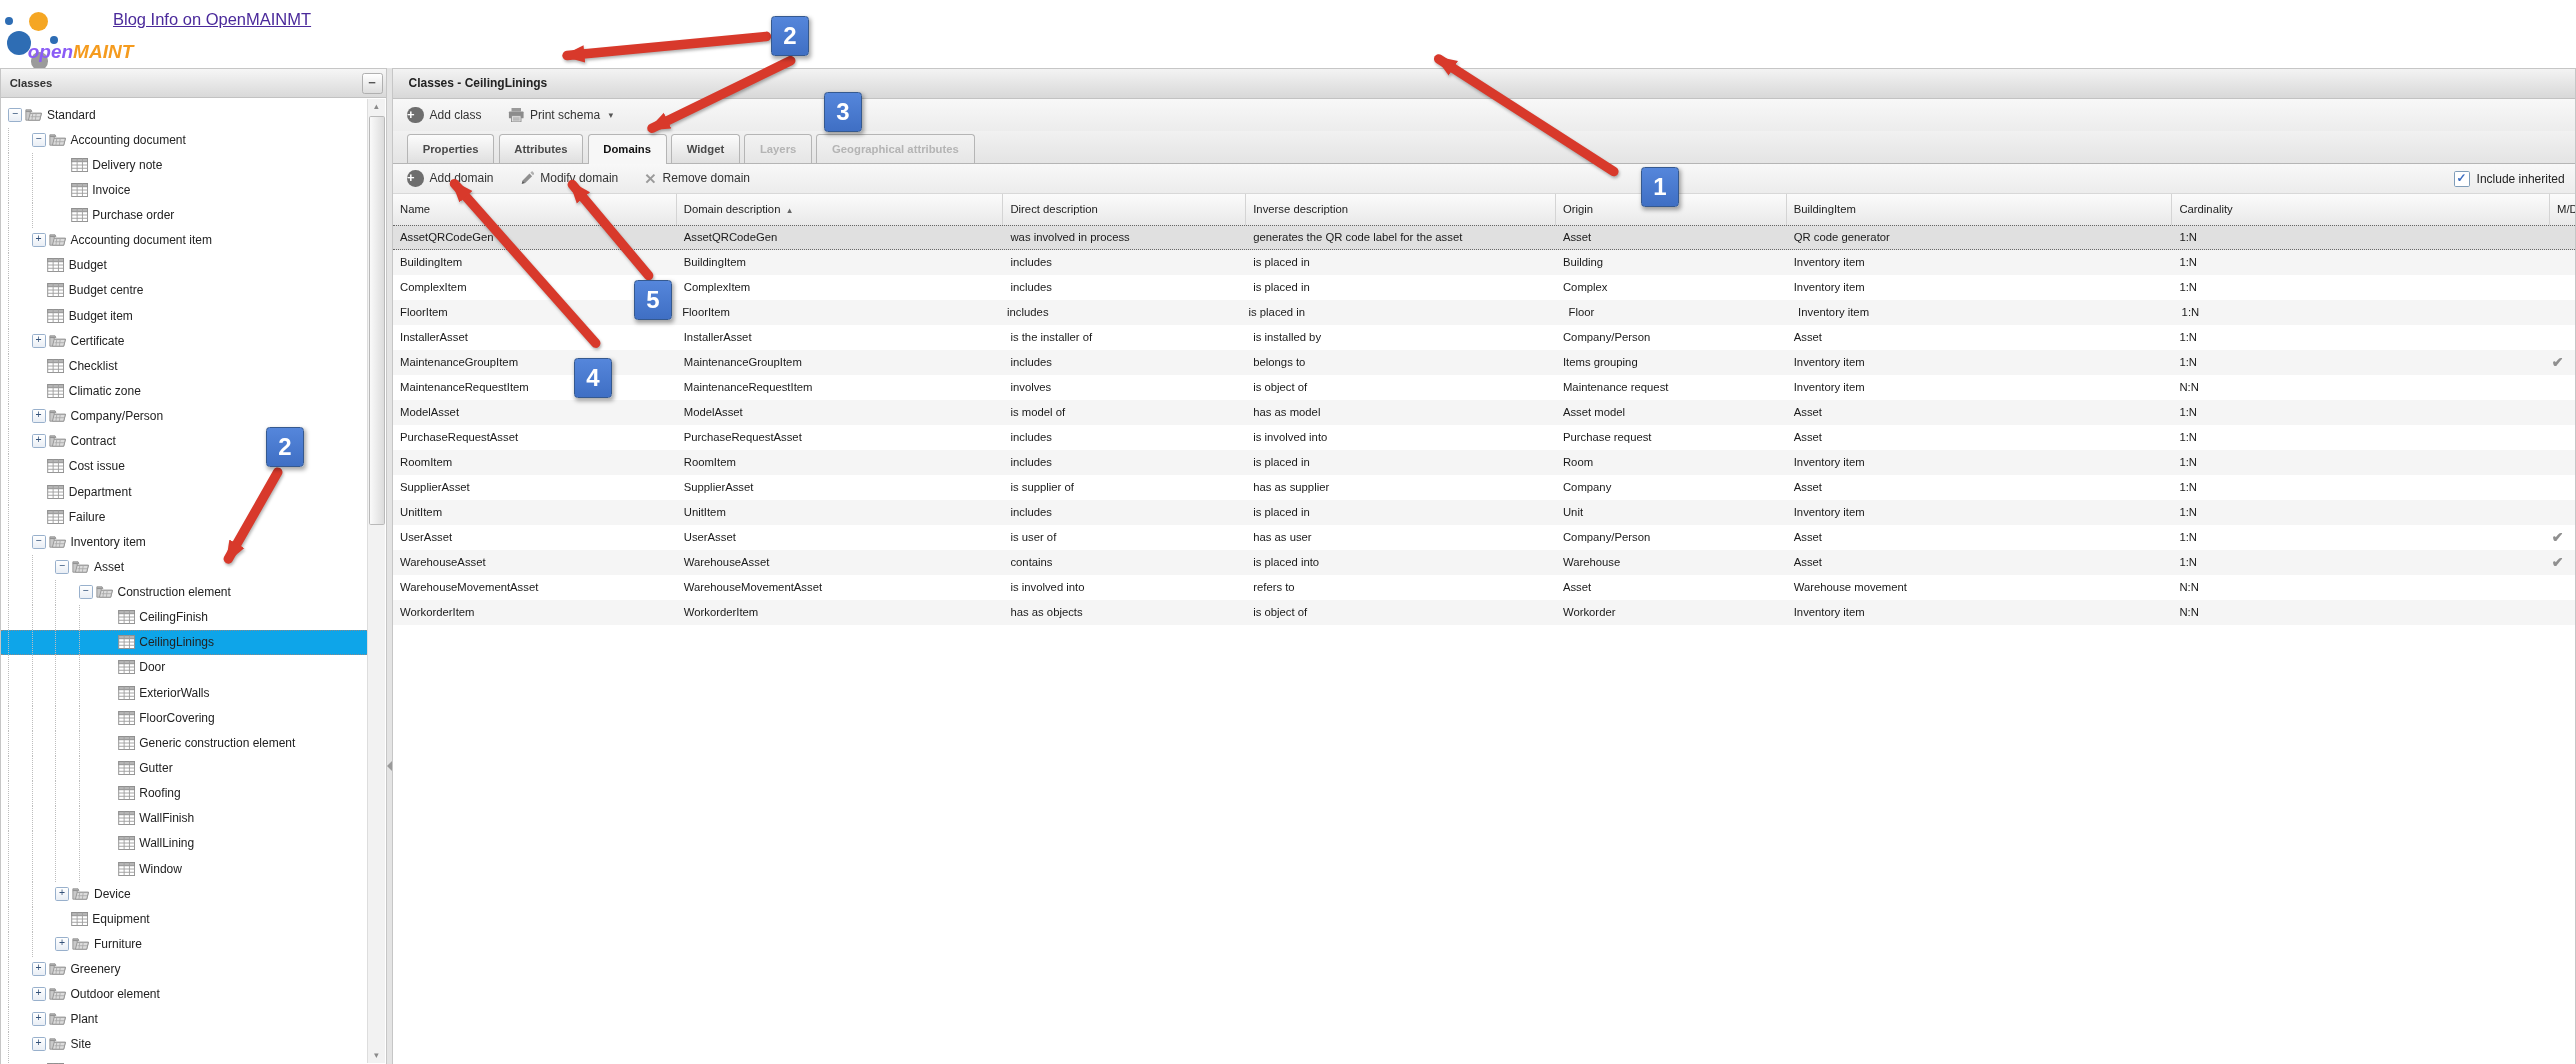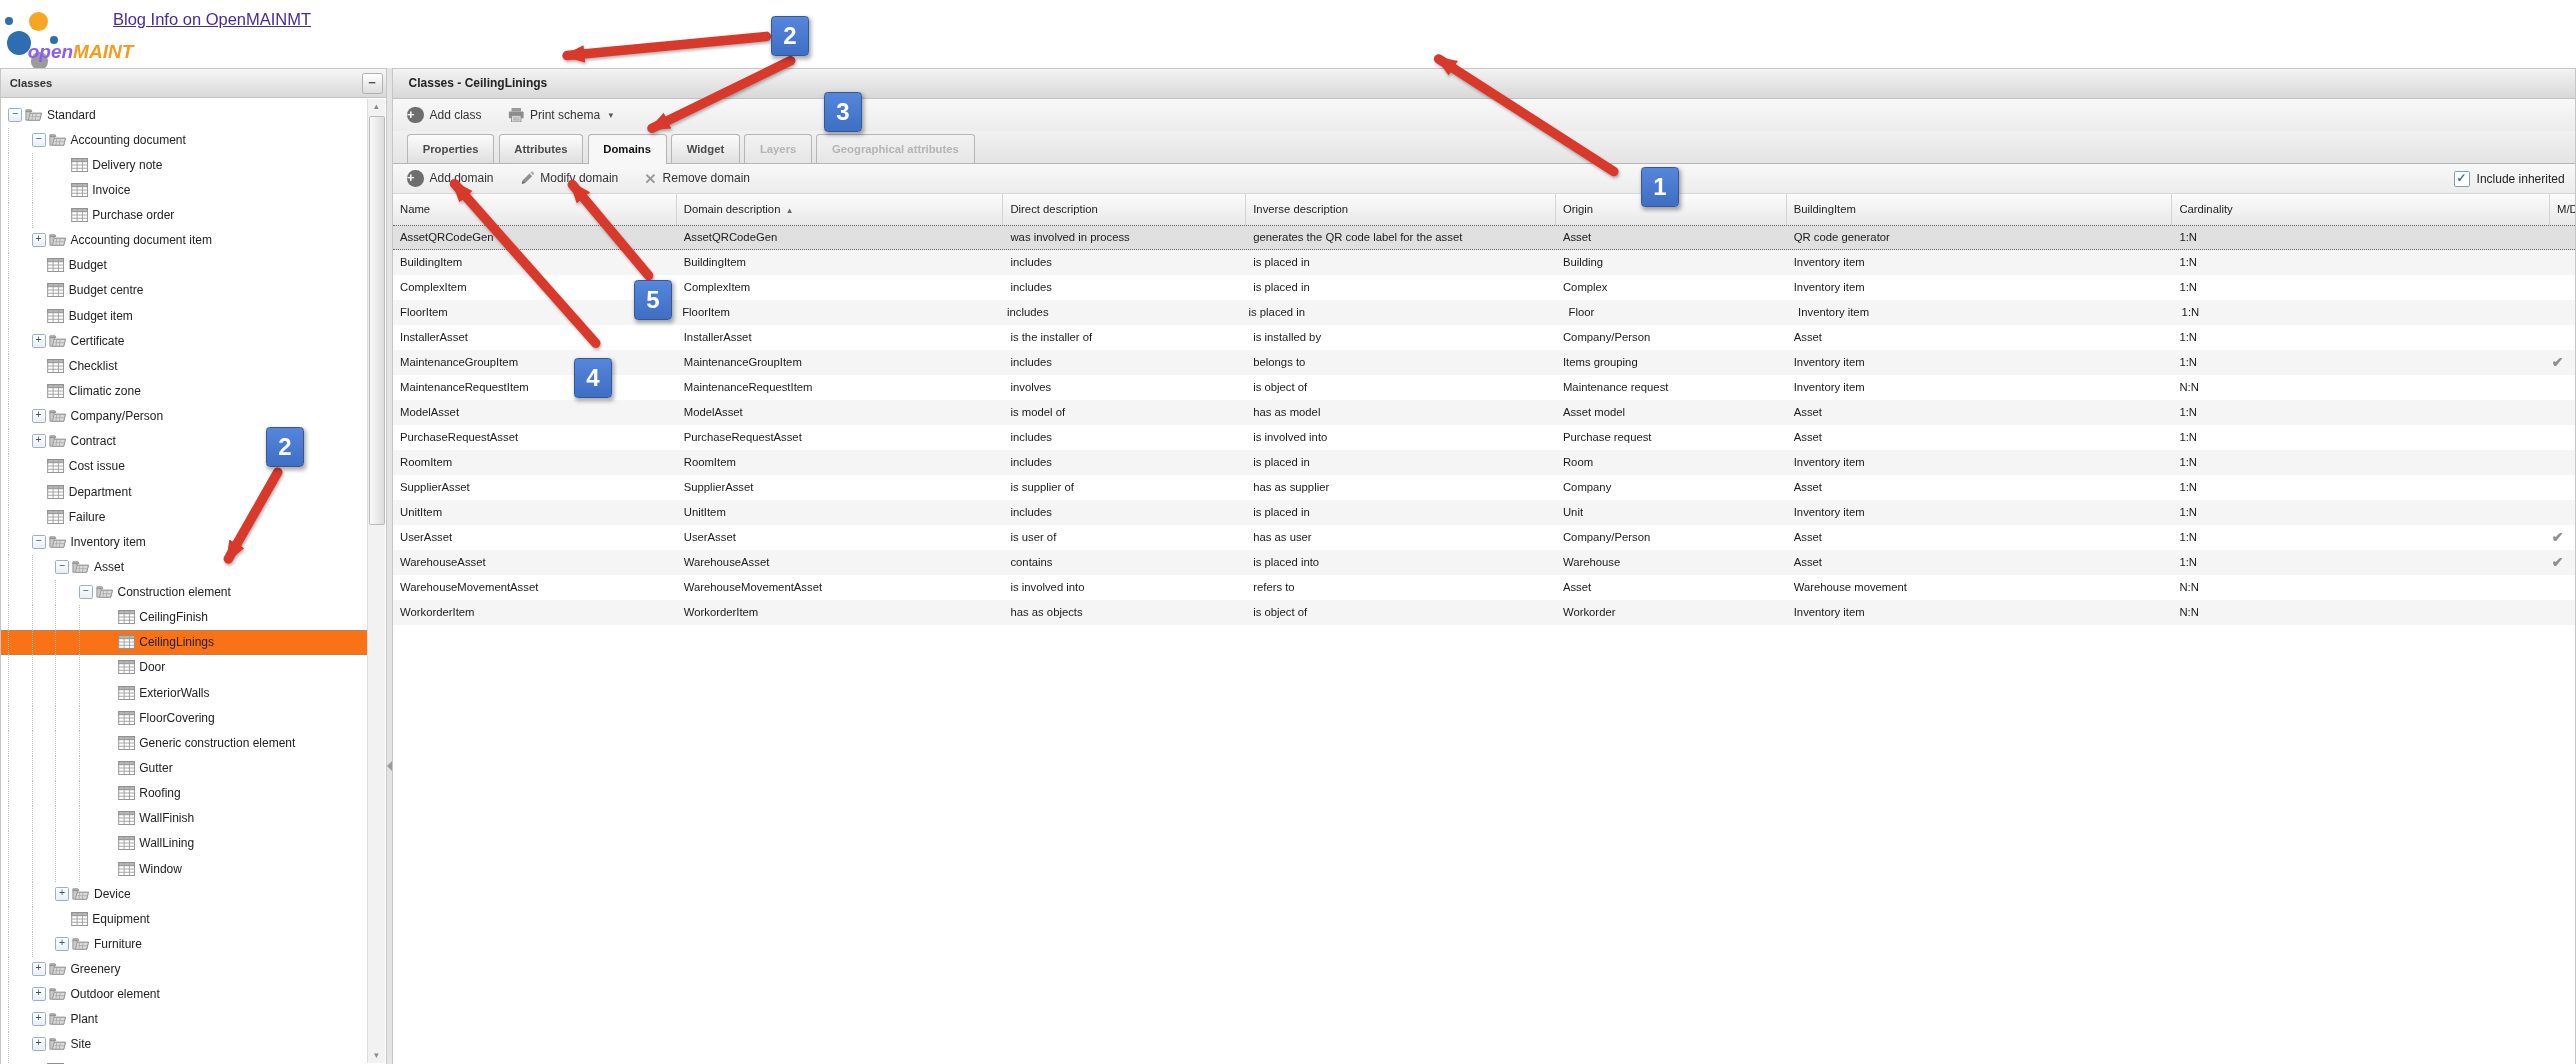--- a/index.html
+++ b/index.html
@@ -28,21 +28,21 @@
   .sep{color:#777;margin:0 3.5px;}
   
   .sidebar{position:absolute;left:0;top:68px;width:387px;height:997px;background:#fff;border:0.9px solid #c6c6c6;box-sizing:border-box;}
   .panel-hdr{height:28px;background:linear-gradient(#f6f6f6,#d9d9d9);border-bottom:0.9px solid #c2c2c2;
              font-size:11.3px;font-weight:bold;color:#333;line-height:28px;padding-left:8.7px;position:relative;}
   .collapse-btn{position:absolute;right:3.5px;top:3.5px;width:19px;height:19px;border:0.9px solid #b0b0b0;border-radius:2.6px;
                 background:linear-gradient(#fff,#ddd);color:#555;font-size:13px;font-weight:bold;text-align:center;line-height:17.3px;cursor:pointer;}
   .tree{position:absolute;left:0;top:29.5px;right:0;bottom:0;overflow:hidden;}
   .tree-row{position:absolute;left:0;right:19px;height:25px;display:flex;align-items:center;padding-left:7px;box-sizing:border-box;
             font-size:12px;color:#222;white-space:nowrap;cursor:pointer;}
-  .tree-row.selected{background:#f97316;border-top:0.9px dotted #8a8a8a;border-bottom:0.9px dotted #8a8a8a;}
+  .tree-row.selected{background:#0ea5e9;border-top:0.9px dotted #8a8a8a;border-bottom:0.9px dotted #8a8a8a;}
   .guide{width:22.5px;height:25px;border-left:0.9px dotted #bdbdbd;flex:0 0 22.5px;}
   .toggle{width:12px;height:12px;flex:0 0 12px;border:0.9px solid #98b0cc;background:linear-gradient(#fff,#e9eef5);
           color:#34527a;font-size:10.4px;line-height:10.4px;text-align:center;border-radius:1.7px;margin-right:1.7px;cursor:pointer;}
   .toggle-spacer{width:14px;flex:0 0 14px;}
   .tree-ico{width:17.3px;height:14px;flex:0 0 17.3px;margin:0 4.3px 0 1.7px;}
   
   .splitter{position:absolute;left:387px;top:68px;width:5.2px;height:997px;background:#e4e4e4;cursor:col-resize;}
   .split-arrow{position:absolute;left:0;top:693px;width:0;height:0;border-top:5.2px solid transparent;border-bottom:5.2px solid transparent;border-right:5.2px solid #9a9a9a;}
   
   .main{position:absolute;left:392px;top:68px;width:2184px;height:997px;background:#fff;border:0.9px solid #c6c6c6;box-sizing:border-box;}

